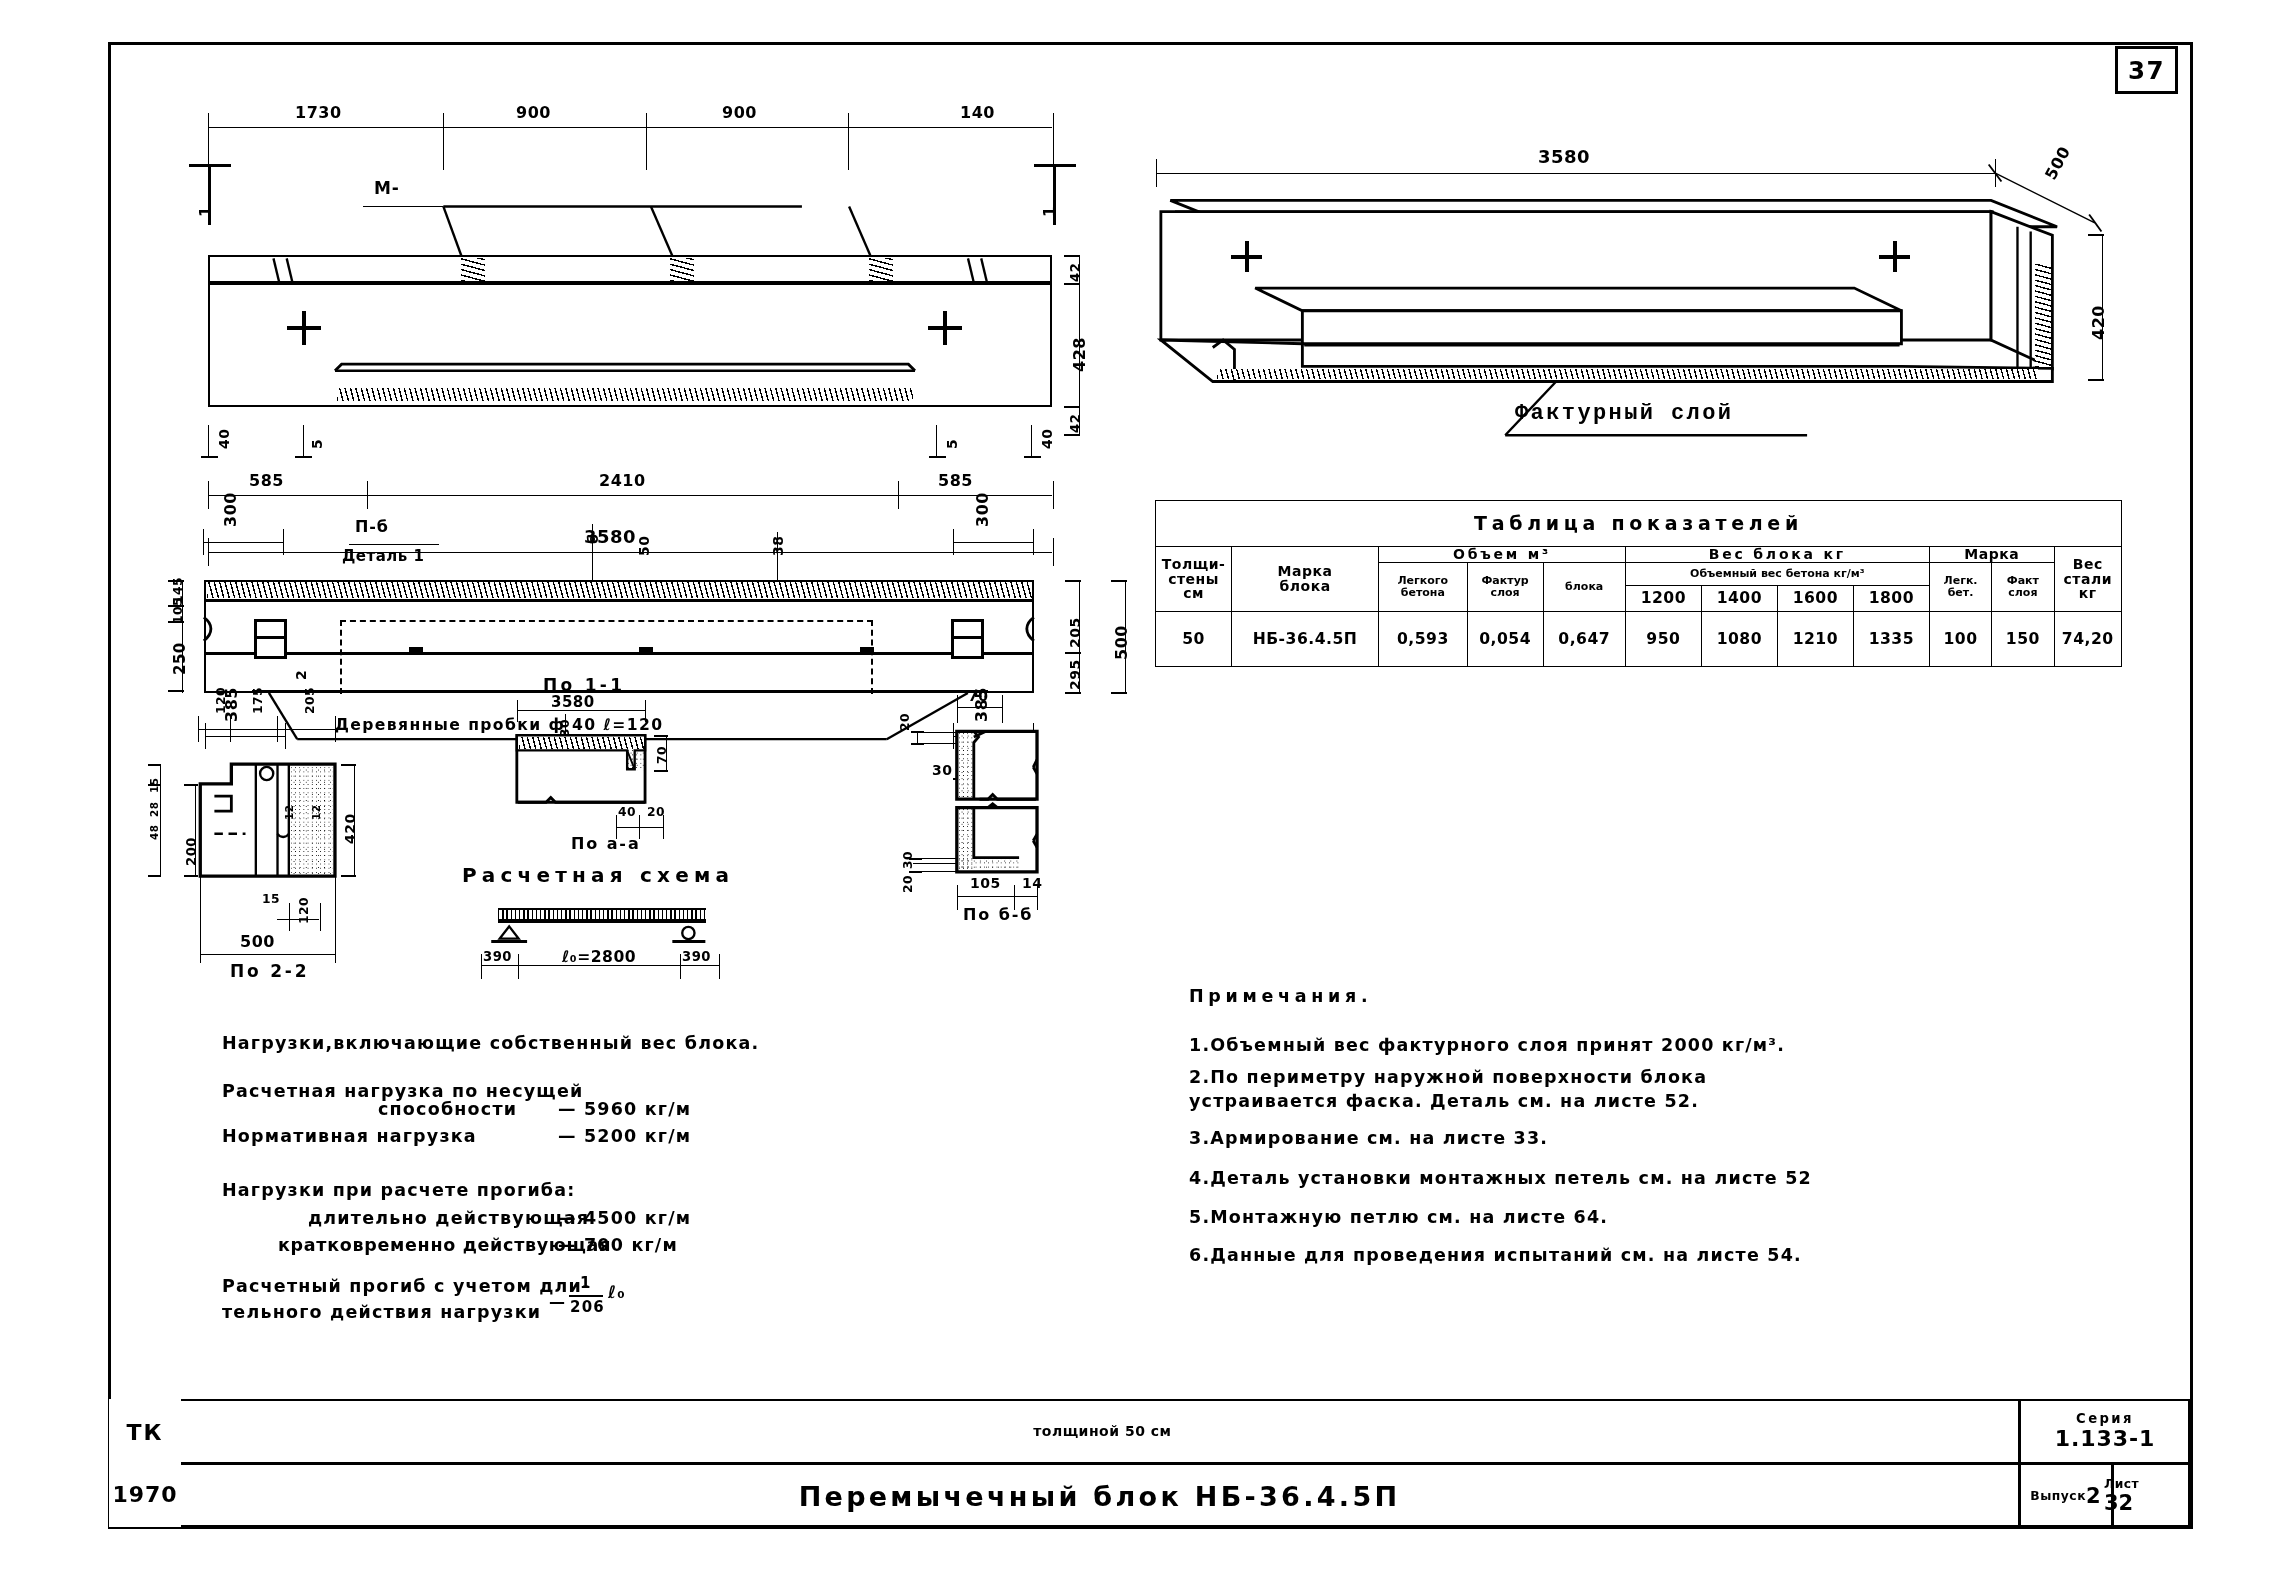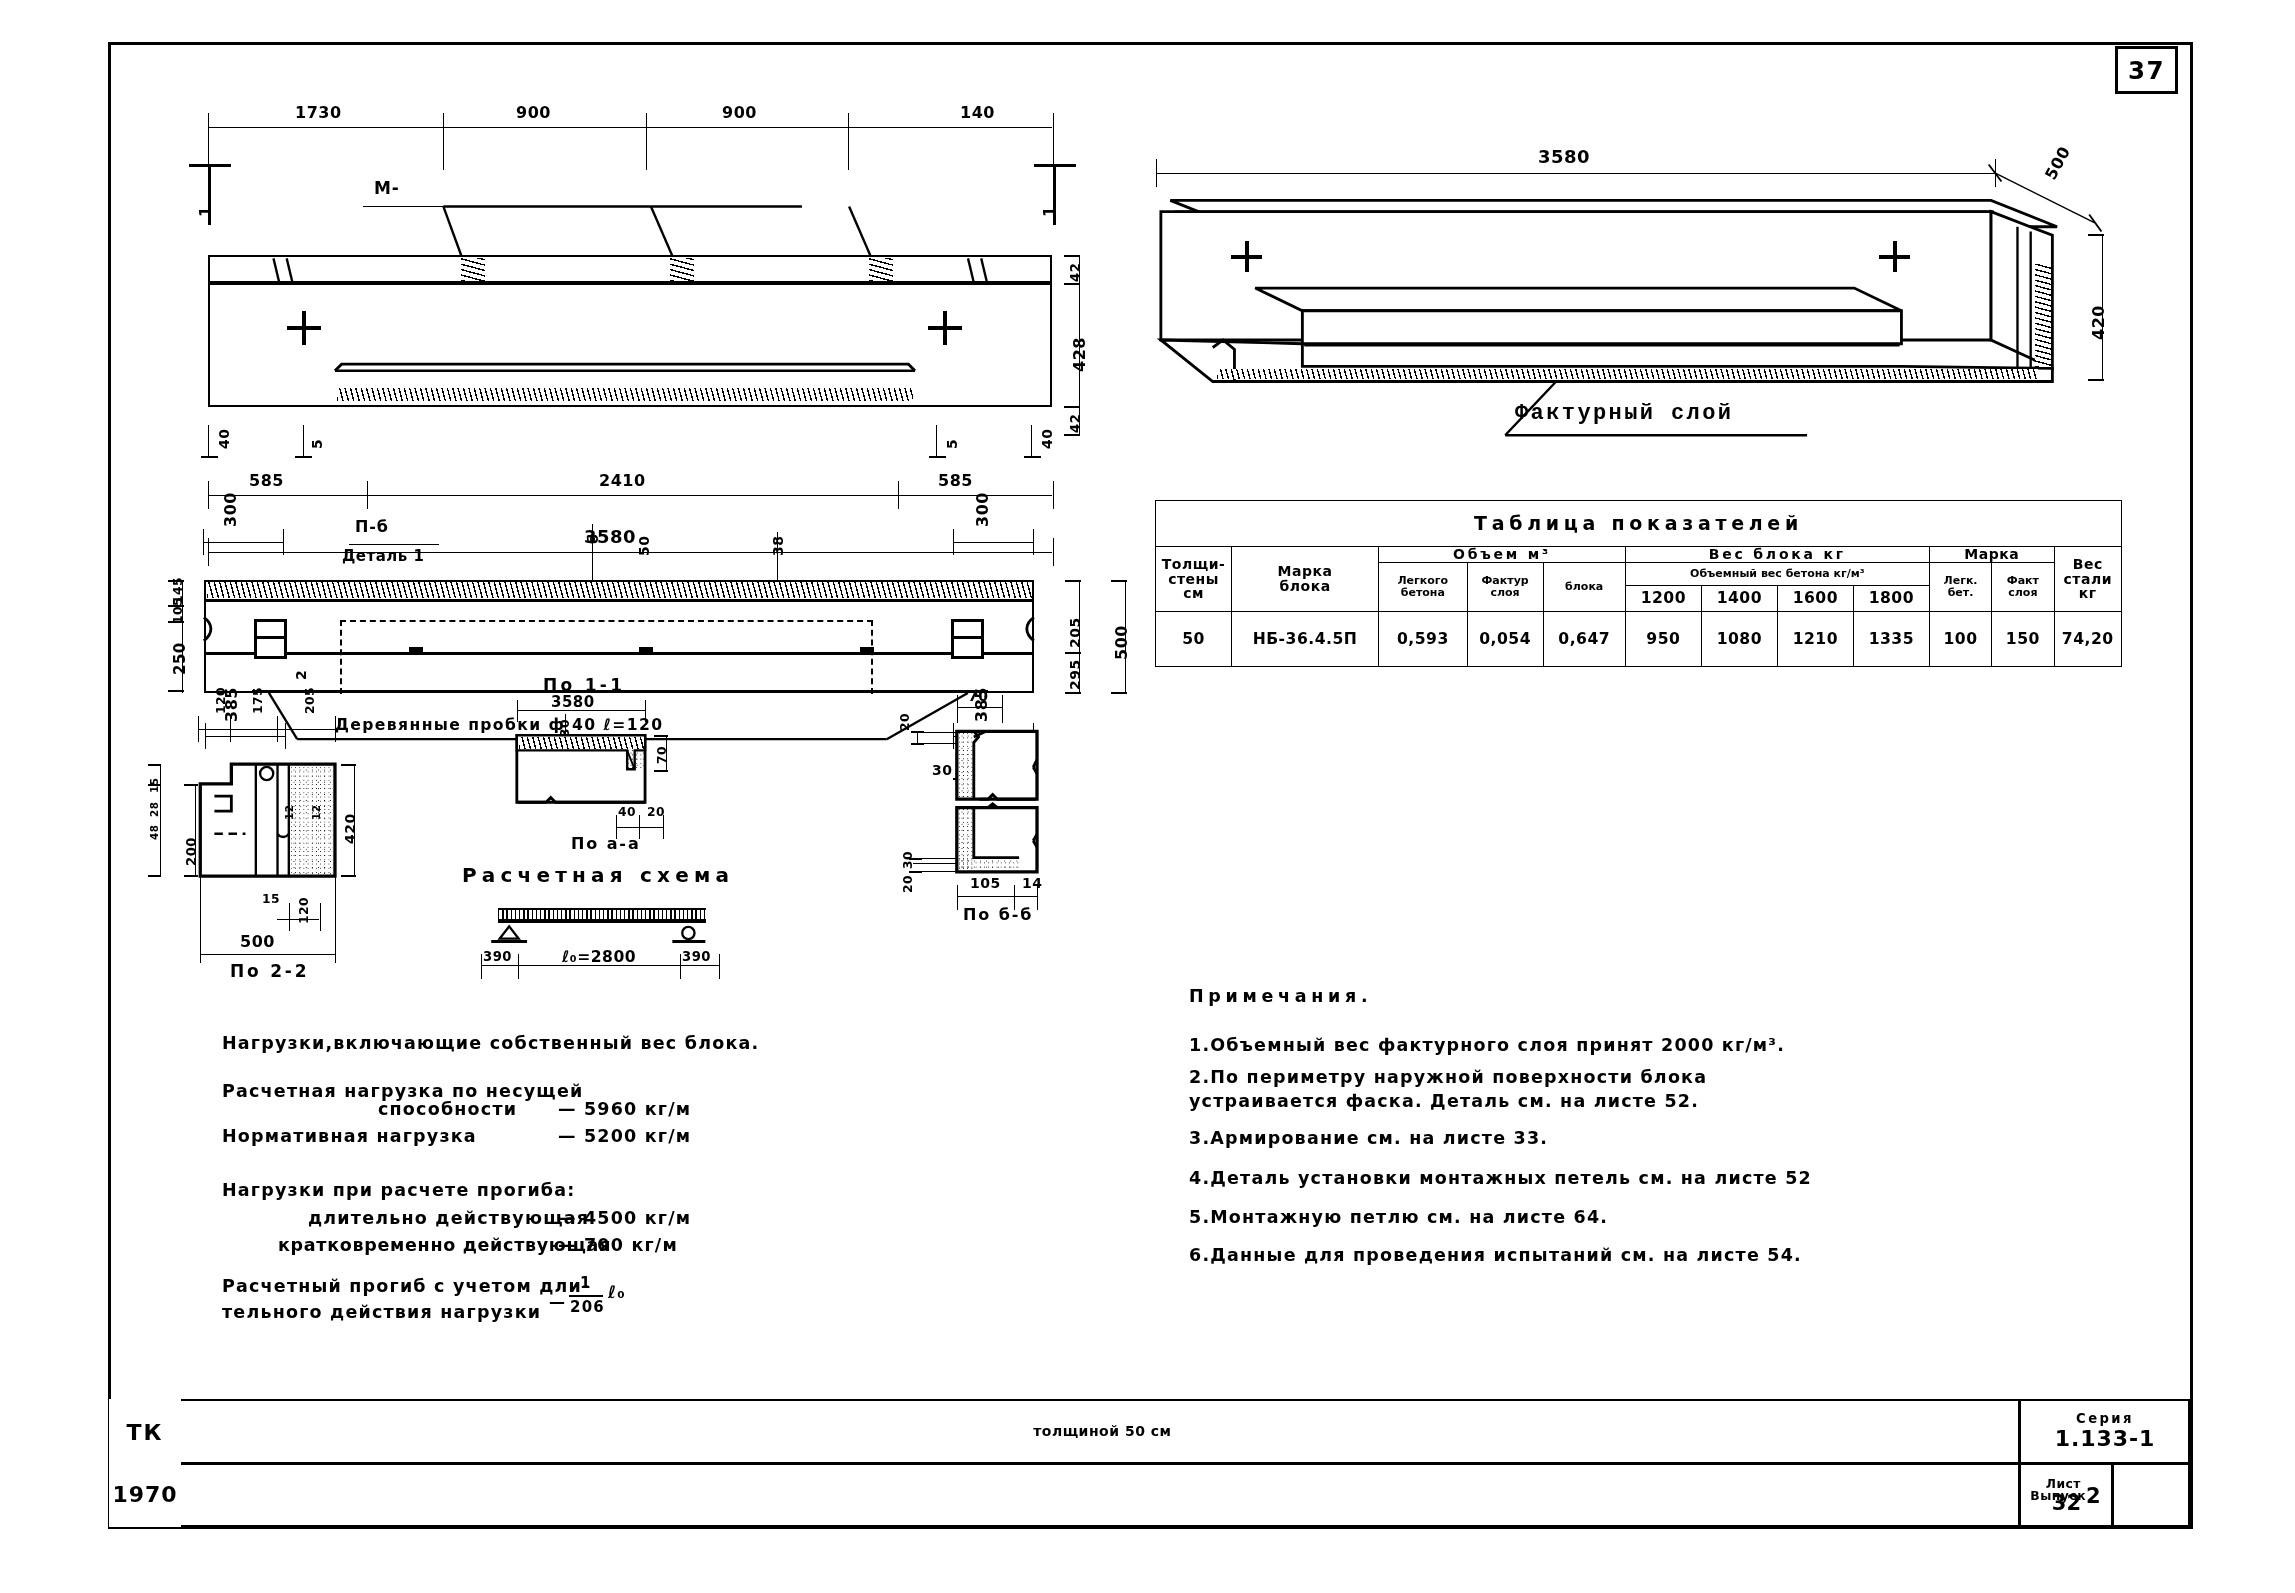--- a/index.html
+++ b/index.html
@@ -612,34 +612,37 @@
       <span>ТК</span>
     </div>
     <div class="tb" style="left:0;top:63px;width:72px;height:65px;border:none;font-size:22px;letter-spacing:0.9px;">
       <span>1970</span>
     </div>
 
     <div class="abs" style="left:72px;top:0;width:1837px;height:63px;display:flex;align-items:center;justify-content:center;">
       <span style="font-size:14px;font-weight:bold;letter-spacing:0.5px;margin-left:5.7px;align-self:center;">толщиной 50 см</span>
     </div>
 
+    <div class="abs" style="left:72px;top:66px;width:1837px;height:62px;display:flex;align-items:center;justify-content:center;">
+      <span style="font-size:27px;font-weight:bold;letter-spacing:3.3px;">Перемычечный блок  НБ-36.4.5П</span>
+    </div>
 
     <div class="abs" style="left:1911px;top:0;width:170px;height:63px;display:flex;flex-direction:column;
                 align-items:center;justify-content:center;">
       <span style="font-size:13.2px;font-weight:bold;letter-spacing:2.4px;">Серия</span>
       <span style="font-size:22px;font-weight:bold;letter-spacing:0.9px;">1.133-1</span>
     </div>
 
     <div class="abs" style="left:1911px;top:66px;width:91px;height:62px;display:flex;flex-direction:row;
                 align-items:center;justify-content:center;">
       <span style="font-size:12.3px;font-weight:bold;letter-spacing:0.5px;">Выпуск</span>
       <span style="font-size:21px;font-weight:bold;">2</span>
     </div>
 
-    <div class="abs" style="left:1896px;top:66px;width:76px;height:62px;display:flex;flex-direction:column;
-                align-items:flex-end;justify-content:center;">
+    <div class="abs" style="left:1995px;top:66px;width:76px;height:62px;display:flex;flex-direction:column;
+                align-items:flex-start;justify-content:center;">
       <span style="font-size:12.3px;font-weight:bold;letter-spacing:0.5px;">Лист</span>
       <span style="font-size:21px;font-weight:bold;">32</span>
     </div>
   </div>
 
 </div>
 
 
 </body></html>

